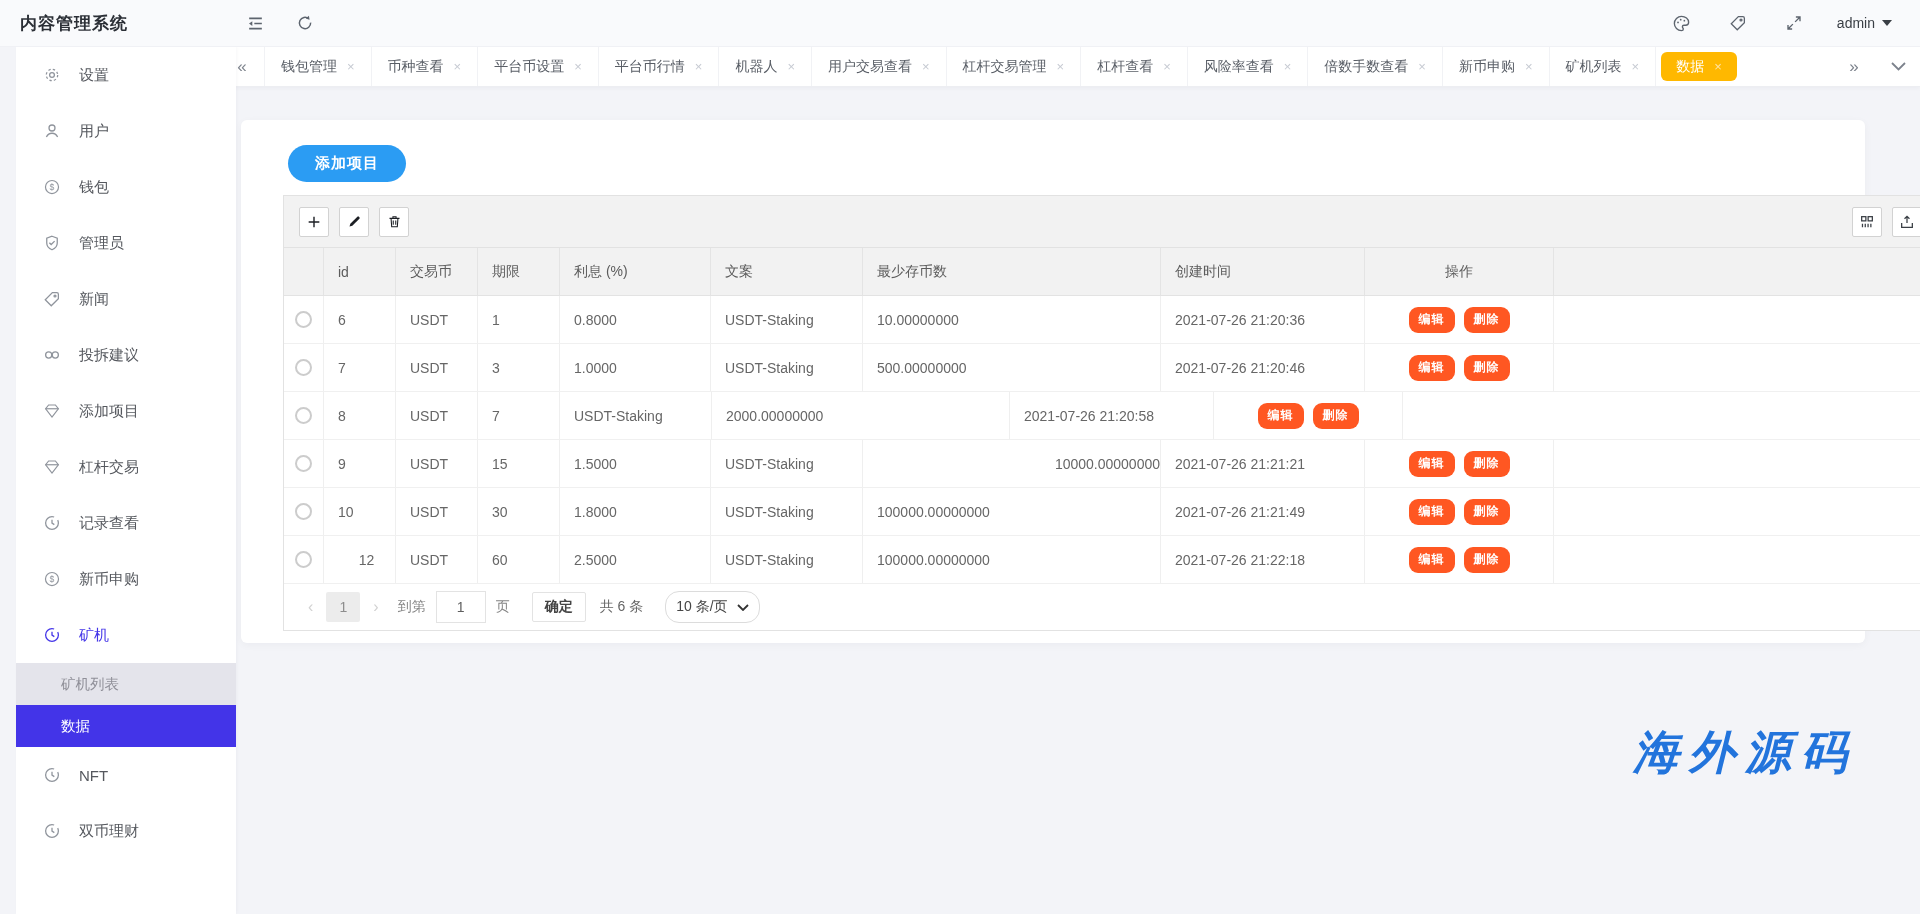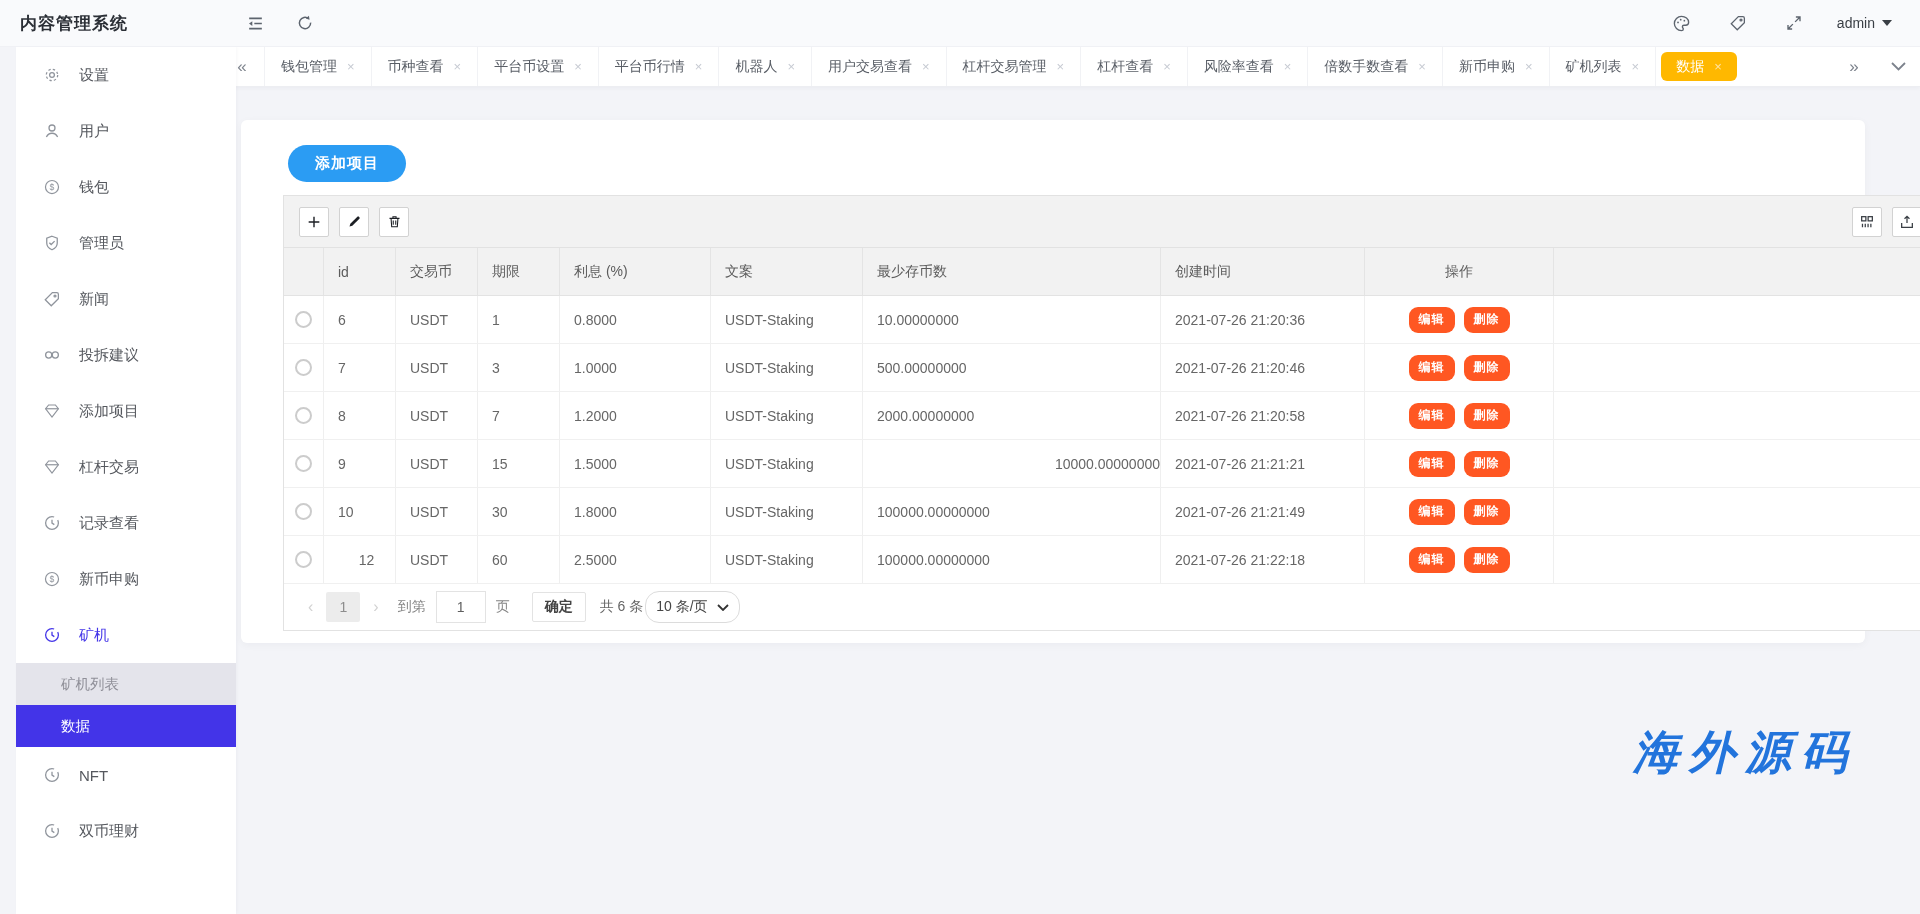--- a/index.html
+++ b/index.html
@@ -80,21 +80,21 @@
   
   .pager{height:46px;display:flex;align-items:center;padding-left:15px;font-size:14px;color:#858585;}
   .pg-prev,.pg-next{color:#d2d2d2;padding:0 9px;font-size:16px;cursor:pointer;}
   .pg-num{width:34px;height:30px;background:#ececec;color:#8d8d8d;display:flex;align-items:center;
     justify-content:center;border-radius:2px;margin:0 4px;cursor:pointer;}
   .pg-label{margin:0 10px;color:#858585;}
   .pg-input{width:44px;height:28px;border:1px solid #e3e3e3;text-align:center;font-size:14px;
     color:#5f5f5f;background:#fff;box-sizing:content-box;font-family:inherit;outline:none;}
   .pg-confirm{height:30px;padding:0 12px;margin:0 14px 0 12px;background:#fff;border:1px solid #e3e3e3;
     font-size:14px;color:#454545;font-weight:700;cursor:pointer;font-family:inherit;border-radius:2px;}
-  .pg-total{color:#666;margin-right:2px;}
+  .pg-total{color:#666;margin-right:22px;}
   .pg-size{height:30px;border:1px solid #dcdcdc;background:#fff;display:flex;align-items:center;
     padding:0 10px;gap:9px;color:#454545;border-radius:14px;cursor:pointer;}
   .pg-size .caret{display:flex;color:#333;}
   
   .watermark{position:absolute;left:1355px;top:636px;width:340px;text-align:center;z-index:5;}
   .wm-title{font-size:46px;font-weight:700;font-style:italic;color:#2274dc;letter-spacing:10px;
     font-family:"Liberation Serif","DejaVu Serif",serif;}
   .wm-url{font-size:23px;font-weight:700;color:#ec0000;margin-top:0px;letter-spacing:.5px;}
   svg{display:block;}
 </style>
@@ -546,23 +546,20 @@
               </div>
               <div class="t-cell" style="flex: 0 0 72px; width: 72px;">
                 <span>8</span>
               </div>
               <div class="t-cell" style="flex: 0 0 82px; width: 82px;">
                 <span>USDT</span>
               </div>
               <div class="t-cell" style="flex: 0 0 82px; width: 82px;">
                 <span>7</span>
               </div>
-              <div class="t-cell" style="flex: 0 0 151px; width: 151px;">
-                <span>1.2000</span>
-              </div>
               <div class="t-cell" style="flex: 0 0 152px; width: 152px;">
                 <span>USDT-Staking</span>
               </div>
               <div class="t-cell" style="flex: 0 0 298px; width: 298px;">
                 <span>2000.00000000</span>
               </div>
               <div class="t-cell" style="flex: 0 0 204px; width: 204px;">
                 <span>2021-07-26 21:20:58</span>
               </div>
               <div class="t-cell c-center" style="flex: 0 0 189px; width: 189px;">

